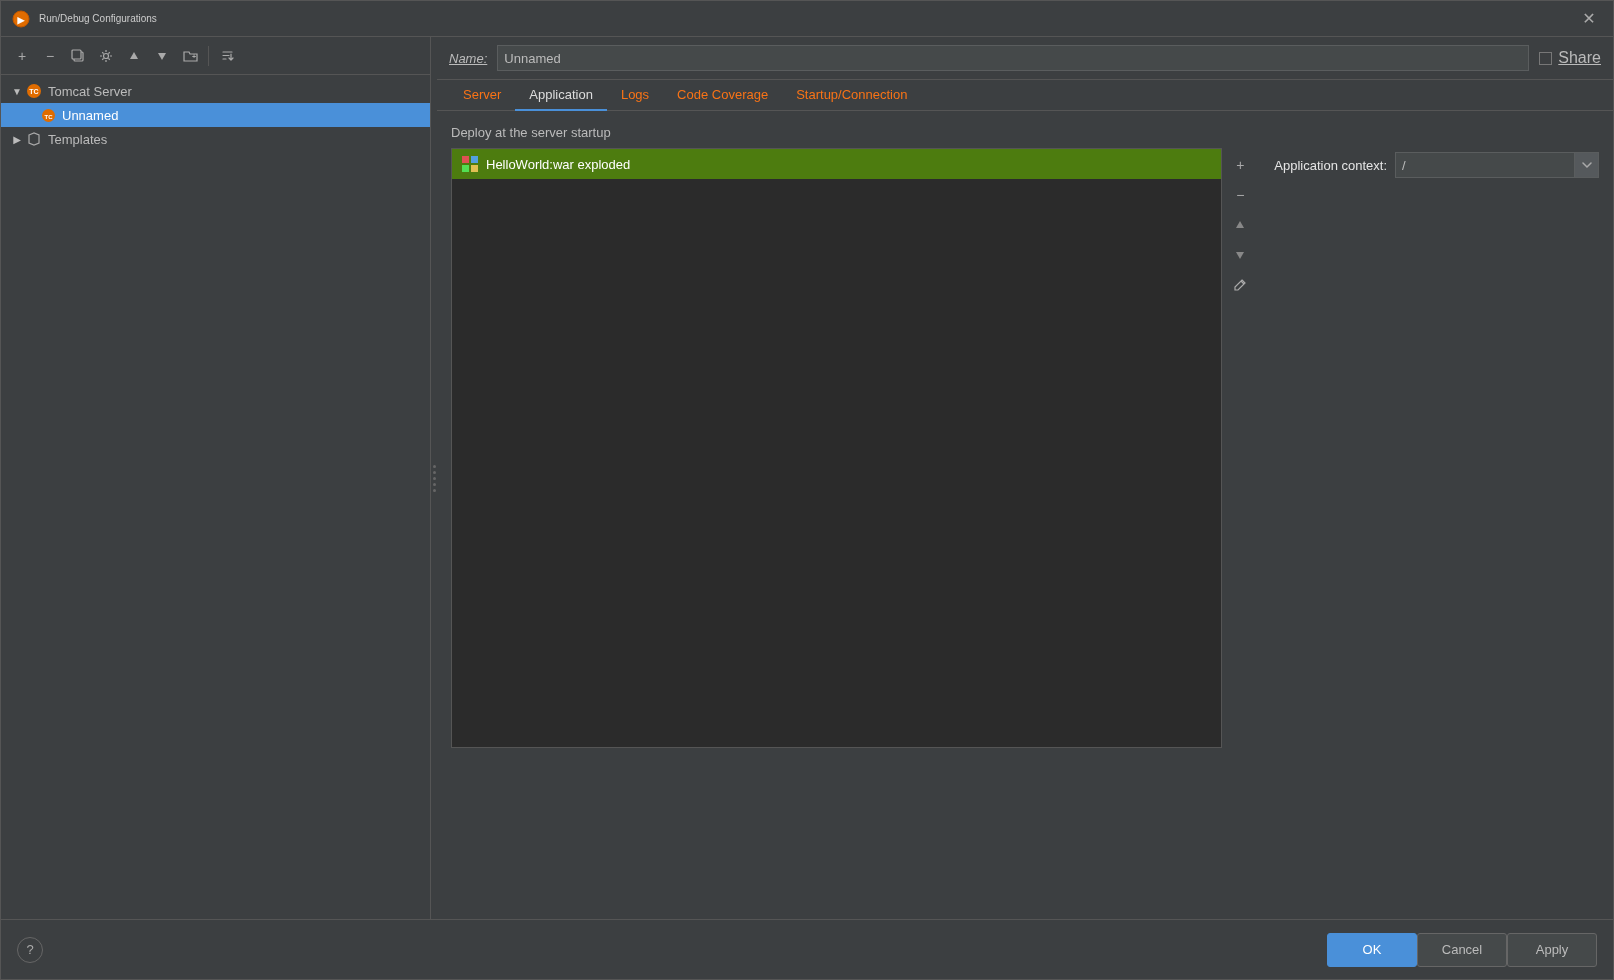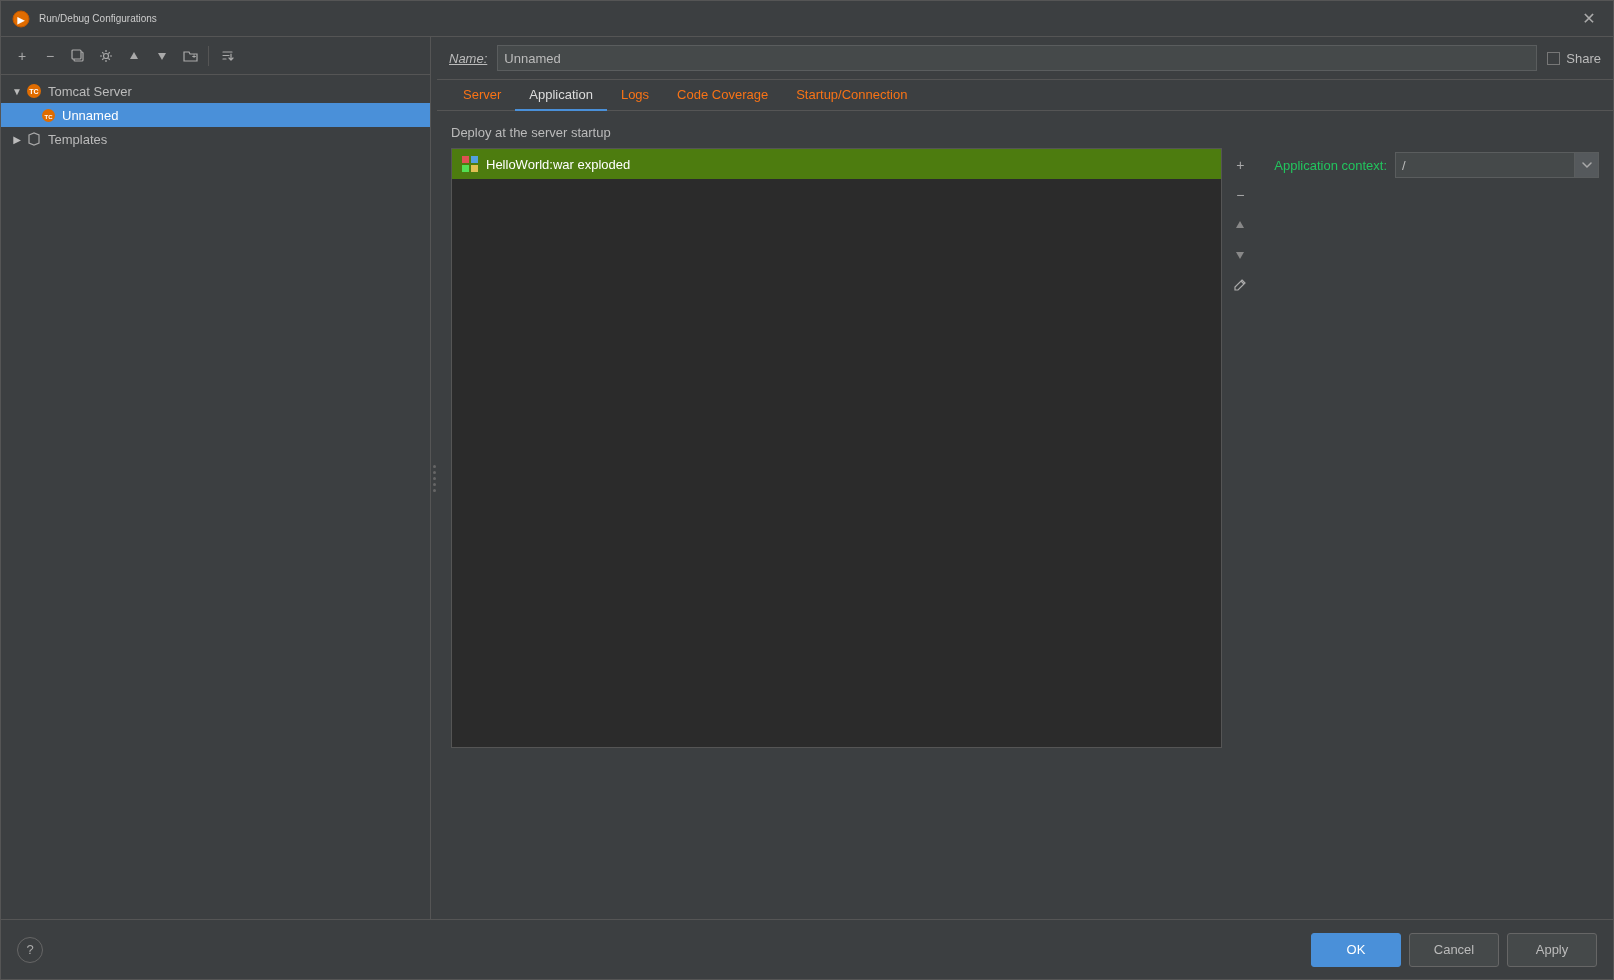--- a/index.html
+++ b/index.html
@@ -169,21 +169,22 @@
       flex-shrink: 0;
     }
     .share-checkbox {
       width: 13px;
       height: 13px;
       border: 1px solid #777;
       background: #3c3f41;
     }
     .share-label {
       color: #bbbbbb;
-      font-size: 13px;
+      font-size: 16px;
+      text-decoration: underline;
     }
     
     .tabs-bar {
       display: flex;
       align-items: flex-end;
       padding: 0 12px;
       border-bottom: 1px solid #555;
       background: #3c3f41;
     }
     .tab {
@@ -264,21 +265,21 @@
     .app-context-area {
       margin-left: 16px;
       display: flex;
       align-items: center;
       gap: 8px;
       flex-shrink: 0;
       align-self: flex-start;
       margin-top: 4px;
     }
     .app-context-label {
-      color: #22c55e;
+      color: #e5e5e5;
       font-size: 13px;
       white-space: nowrap;
     }
     .app-context-select {
       width: 180px;
       height: 26px;
       background: #45494a;
       border: 1px solid #5a5d5e;
       color: #bbbbbb;
       font-size: 13px;
@@ -326,21 +327,20 @@
       border: 1px solid #666;
       display: flex;
       align-items: center;
       justify-content: center;
       cursor: pointer;
       color: #aaa;
       font-size: 13px;
     }
     .bottom-right {
       display: flex;
-      gap: 8px;
     }
     .dialog-btn {
       height: 34px;
       min-width: 90px;
       padding: 0 16px;
       border: 1px solid #666;
       cursor: pointer;
       font-size: 13px;
       border-radius: 3px;
     }

